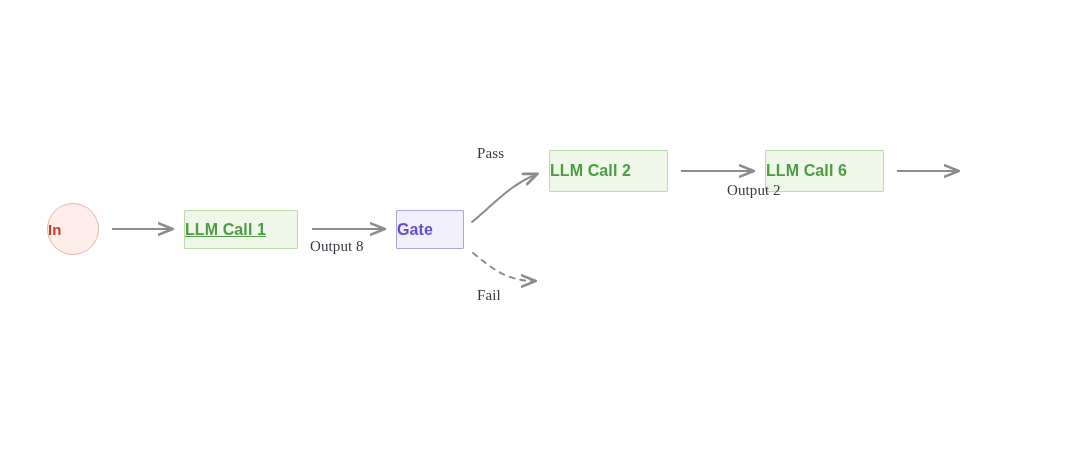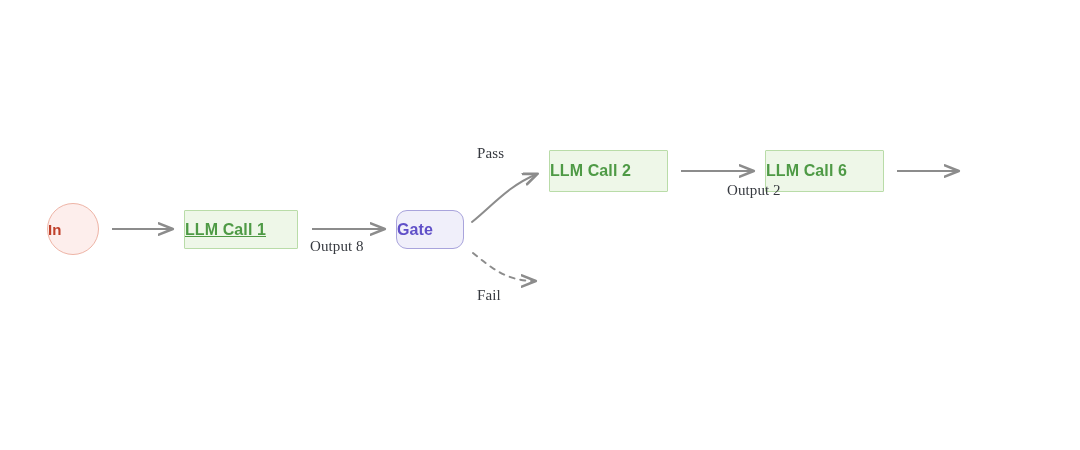--- a/index.html
+++ b/index.html
@@ -46,21 +46,21 @@
     font-size: 16px;
     border-radius: 1px;
   }
 
   
   .node.gate {
     background: #f0effa;
     border: 1.6px solid #a9a4dc;
     color: #6050c8;
     font-size: 16px;
-    border-radius: 11px;
+    border-radius: 1px;
   }
 
   
   .node.terminal {
     background: #fdeeec;
     border: 1.6px solid #eeb4a6;
     color: #c0402a;
     font-size: 15px;
   }
   .node.terminal.circle { border-radius: 50%; }

